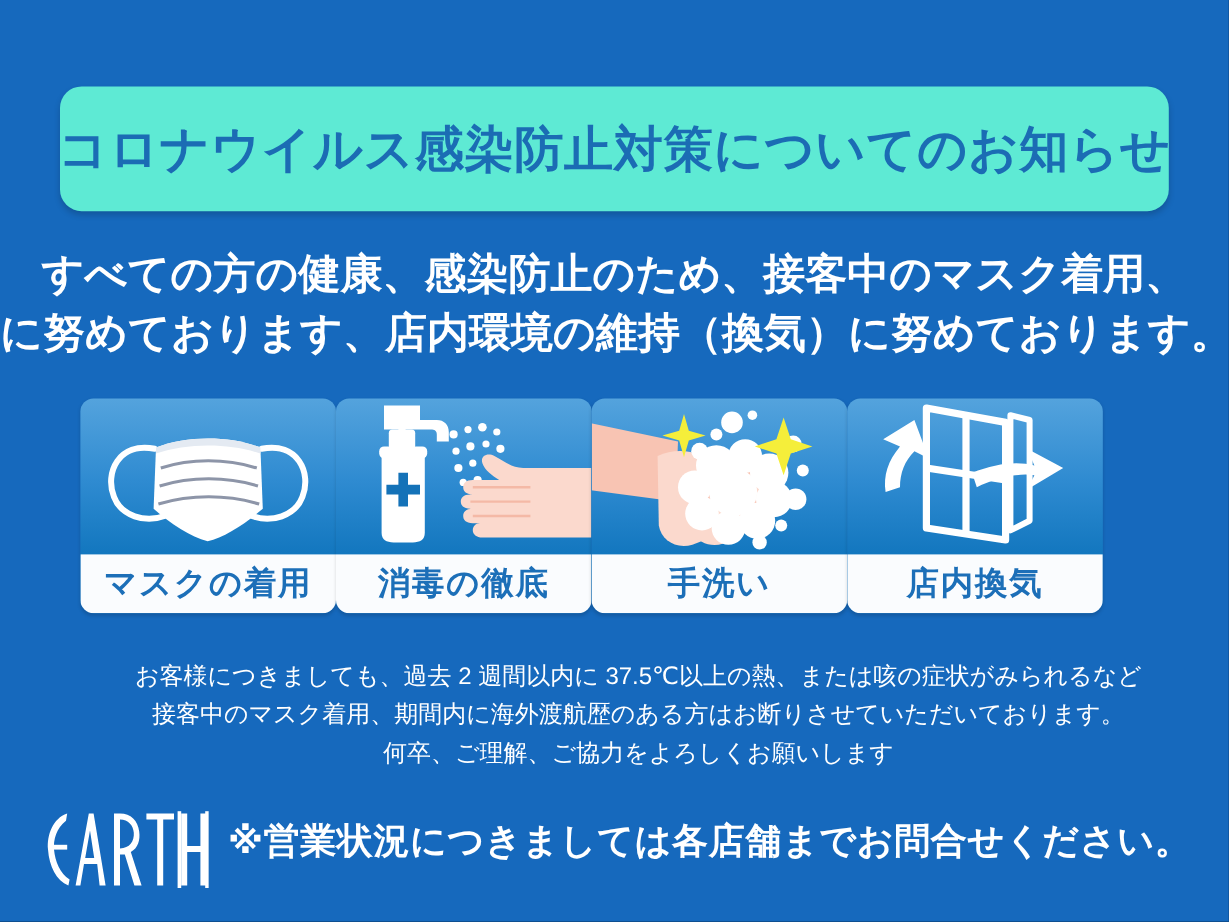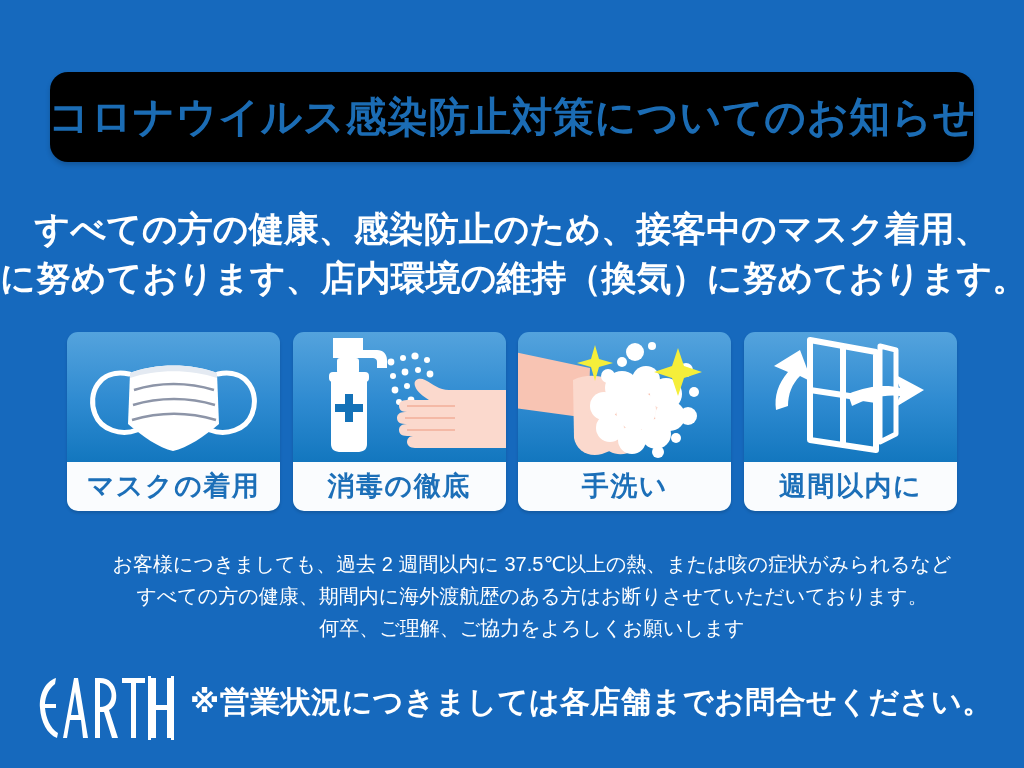--- a/index.html
+++ b/index.html
@@ -17,22 +17,22 @@
     overflow: hidden;
     background: #1669bd;
   }
 
   
   .title-card {
     position: absolute;
     left: 50px;
     top: 72px;
     width: 924px;
-    height: 90px;
-    background: #000000;
+    height: 104px;
+    background: #5eead4;
     border-radius: 18px;
     box-shadow: 0 3px 5px rgba(0,0,0,0.18);
     display: flex;
     align-items: center;
     justify-content: center;
     box-sizing: border-box;
   }
   .title-text {
     color: #1b6cb4;
     font-size: 41px;
@@ -58,21 +58,20 @@
   .lead .ln { display: block; white-space: nowrap; }
 
   
   .cards {
     position: absolute;
     left: 67px;
     top: 332px;
     width: 890px;
     height: 140px;
     display: flex;
-    justify-content: space-between;
   }
   .card {
     position: relative;
     width: 213px;
     height: 179px;
     border-radius: 11px;
     overflow: hidden;
     background: linear-gradient(180deg, #54a3dd 0%, #2f8bd1 38%, #1377bf 72%, #0a68ae 100%);
     box-shadow: 0 2px 3px rgba(0,0,0,0.15);
   }
@@ -293,29 +292,29 @@
           <path d="M136 58 L152 60" stroke="#ffffff" stroke-width="5"></path>
 
           <path d="M56 18 L30 34 L44 40 C34 52, 30 64, 32 78 L44 74
                    C44 62, 48 52, 56 44 L68 50 Z" fill="#ffffff"></path>
 
           <path d="M104 62 C124 54, 142 52, 156 56 L150 42 L180 58 L150 76 L156 64
                    C142 62, 124 66, 108 74 Z" fill="#ffffff"></path>
         </svg>
       </div>
       <div class="card-label">
-        <span>週間以内に</span>
+        <span>店内換気</span>
       </div>
     </div>
 
   </div>
 
   <div class="finenote">
     <span class="ln">お客様につきましても、過去 2 週間以内に 37.5℃以上の熱、または咳の症状がみられるなど</span>
-    <span class="ln">すべての方の健康、期間内に海外渡航歴のある方はお断りさせていただいております。</span>
+    <span class="ln">接客中のマスク着用、期間内に海外渡航歴のある方はお断りさせていただいております。</span>
     <span class="ln">何卒、ご理解、ご協力をよろしくお願いします</span>
   </div>
 
   <div class="footer">
     <div class="brand">
       <svg viewBox="0 0 140 72" xmlns="http://www.w3.org/2000/svg">
         <g fill="#ffffff">
 
           <path d="M22 8 C10 12, 5 26, 6 38 C7 52, 13 64, 23 68 L24 63
                    C16 58, 12 48, 11 38 C10.4 30, 13 20, 21 14 Z"></path>

